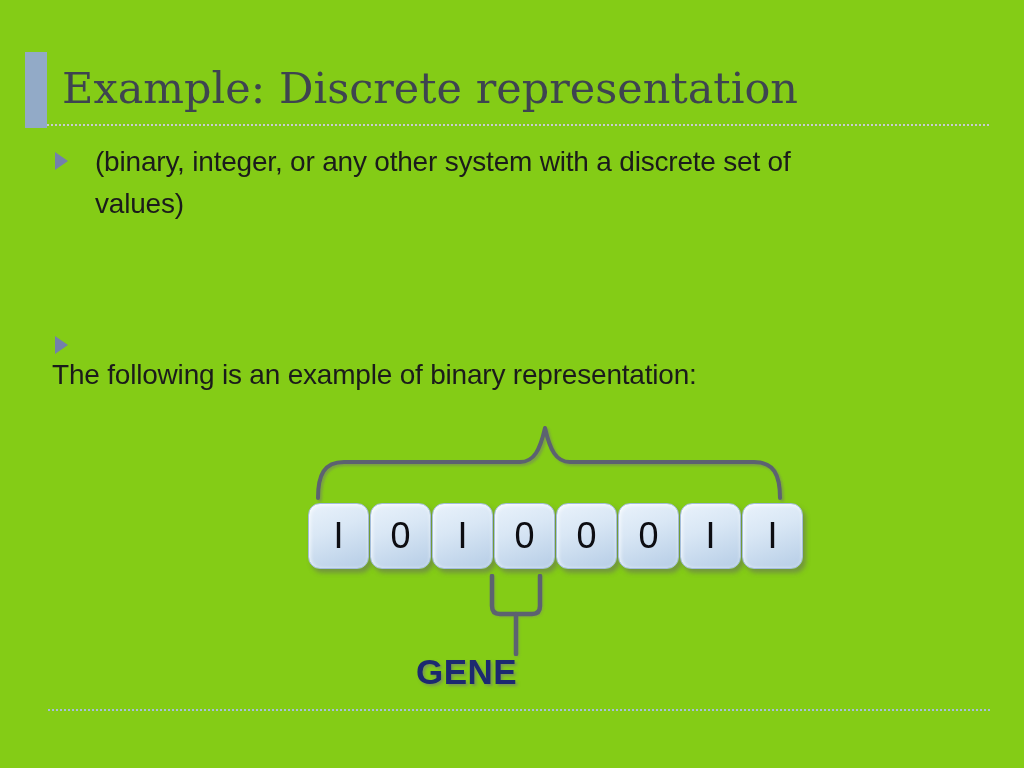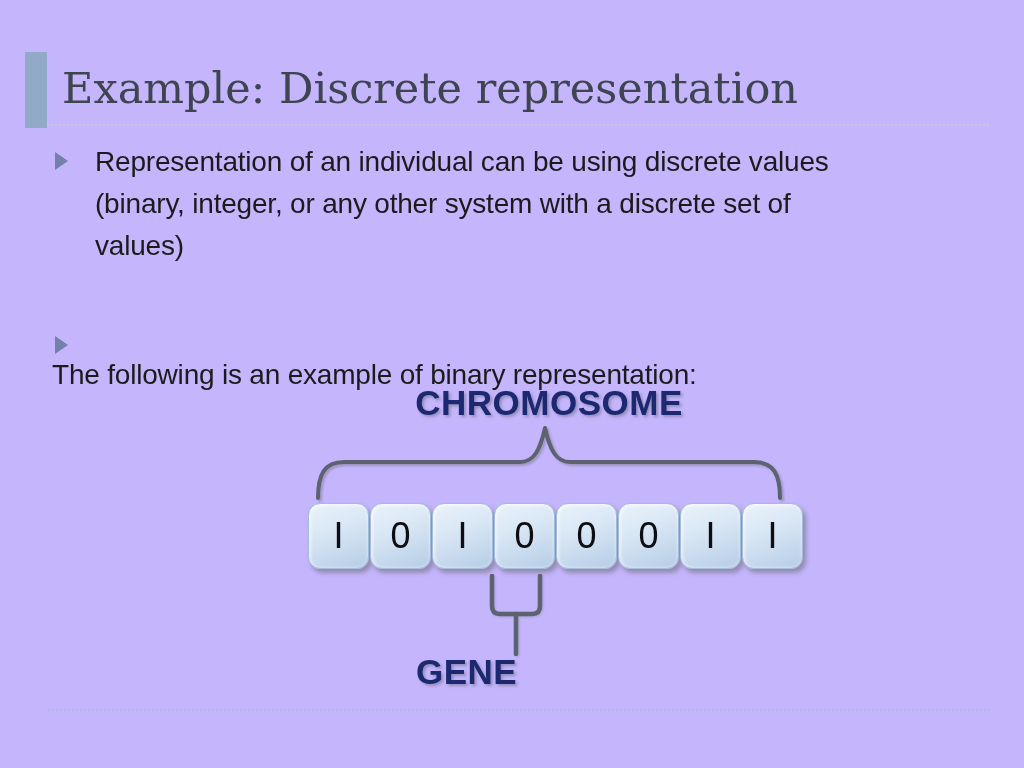--- a/index.html
+++ b/index.html
@@ -1,19 +1,19 @@
 <!DOCTYPE html>
 <html><head>
 <meta charset="utf-8">
 <style>
   html,body { margin:0; padding:0; background:#ffffff; }
   .slide {
     position:relative;
     width:1024px; height:768px;
-    background:#c4b5fd;
+    background:#84cc16;
     overflow:hidden;
     font-family:"Liberation Sans", sans-serif;
   }
 
   
   .accent-bar {
     position:absolute; left:25px; top:52px;
     width:22px; height:76px;
     background:#92aac7;
   }
@@ -101,34 +101,32 @@
 
 <div class="slide">
 
   <div class="accent-bar"></div>
   <h1 class="slide-title">Example: Discrete representation</h1>
   <div class="title-rule"></div>
 
   <div class="bullet b1">
     <span class="tri"></span>
     <div class="btext">
-      <div>Representation of an individual can be using discrete values</div>
       <div>(binary, integer, or any other system with a discrete set of</div>
       <div>values)</div>
     </div>
   </div>
 
   <div class="bullet b2">
     <span class="tri"></span>
     <div class="btext">
       <div>The following is an example of binary representation:</div>
     </div>
   </div>
 
-  <div class="chrom-label">CHROMOSOME</div>
 
   <svg class="brace-svg" width="482" height="88" viewBox="0 0 482 88">
     <path d="M 10 80 C 10 57 16 44 36 44 L 212 44 C 226 44 232 32 237 10
              C 242 32 248 44 262 44 L 446 44 C 466 44 472 57 472 80" fill="none" stroke="#5c6270" stroke-width="4" stroke-linecap="round" stroke-linejoin="round"></path>
   </svg>
 
   <div class="cells">
     <div class="cell">I</div>
     <div class="cell">0</div>
     <div class="cell">I</div>

